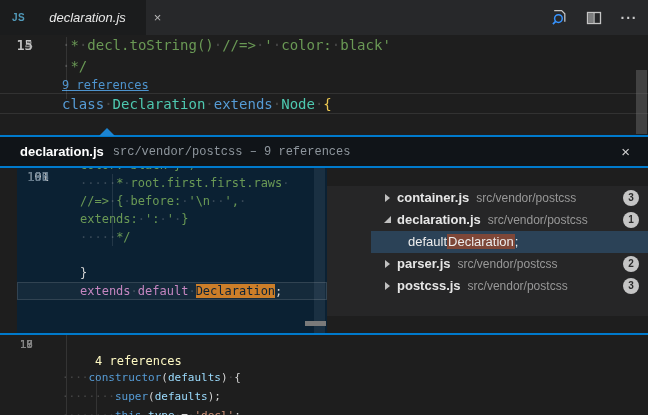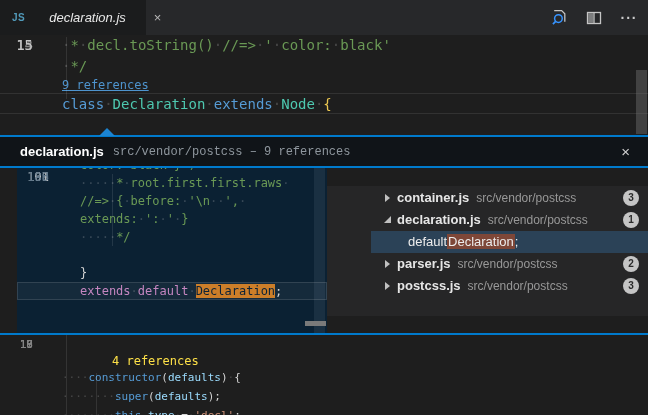--- a/index.html
+++ b/index.html
@@ -26,21 +26,21 @@
   .guide { position:absolute; width:1px; background:rgba(255,255,255,0.10); }
 
   
   #editor-top { position:absolute; left:0; top:35px; width:648px; height:100px; background:#1e1e1e; overflow:hidden; }
   #editor-bottom { position:absolute; left:0; top:335px; width:648px; height:80px; background:#1e1e1e; overflow:hidden; }
   .main-row { height:21px; line-height:21px; font-size:14px; padding-left:62px; }
   #editor-bottom .main-row { height:19px; line-height:19px; font-size:11px; }
   .lens-row { height:16px; line-height:16px; font-size:12px; padding-left:62px; }
   #editor-bottom .lens-row { height:14px; line-height:14px; padding-left:95px; }
   .lens-link { color:#4e94ce; text-decoration:underline; cursor:pointer; }
-  .lens-plain { color:#fde047; cursor:pointer;margin-left:17px; }
+  .lens-plain { color:#fef9c3; cursor:pointer; }
   .cur-main { border-top:1px solid rgba(255,255,255,0.09); border-bottom:1px solid rgba(255,255,255,0.09); }
   .cur-main .gutter { color:#c6c6c6; }
   .vscroll { position:absolute; right:1px; top:70px; width:11px; height:64px; background:rgba(121,121,121,0.40); }
 
   
   #peek { position:absolute; left:0; top:135px; width:648px; height:200px; }
   .peek-border { position:absolute; left:0; width:648px; height:2px; background:#007acc; }
   #peek-arrow { position:absolute; left:99px; top:-7px; width:0; height:0;
     border-left:8px solid transparent; border-right:8px solid transparent; border-bottom:8px solid #1b84d2; }
   #peek-head { position:absolute; left:0; top:2px; width:648px; height:29px; background:#101418;

